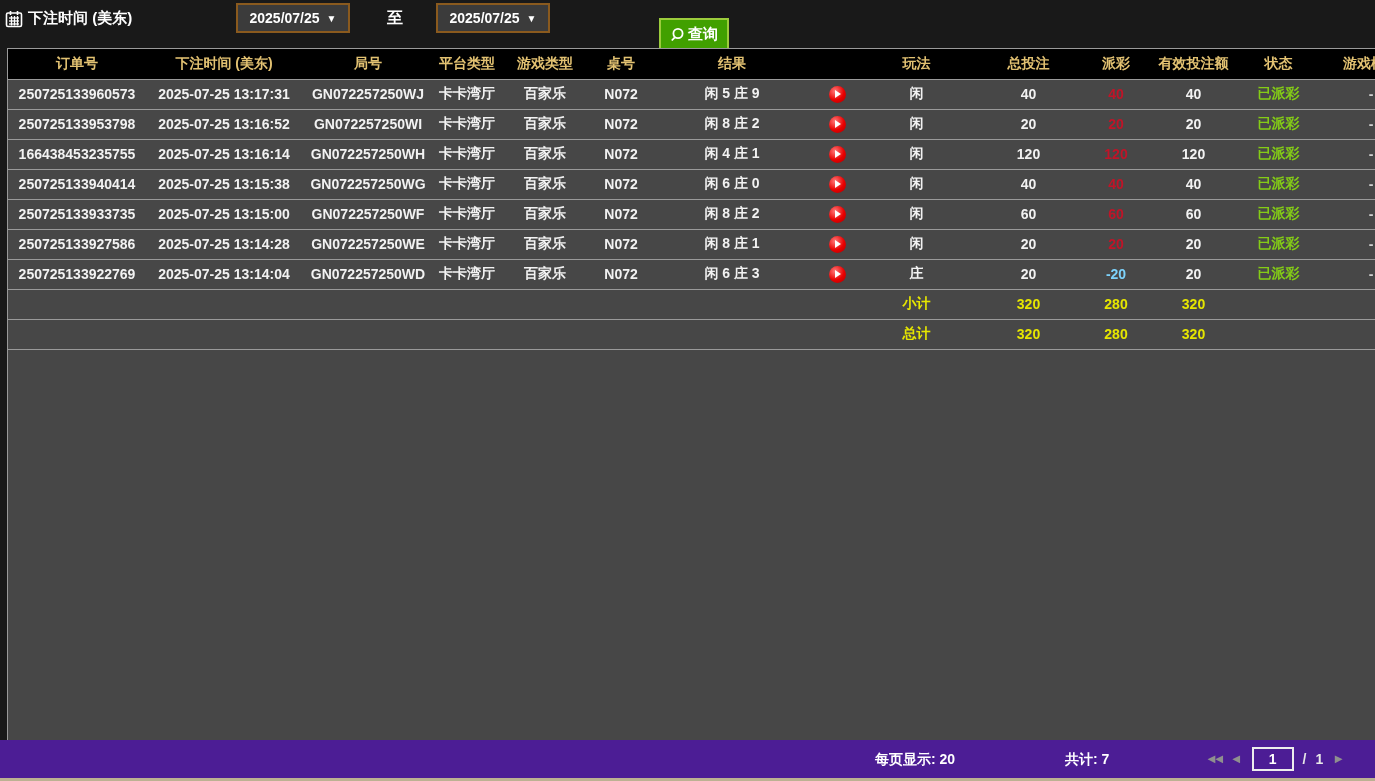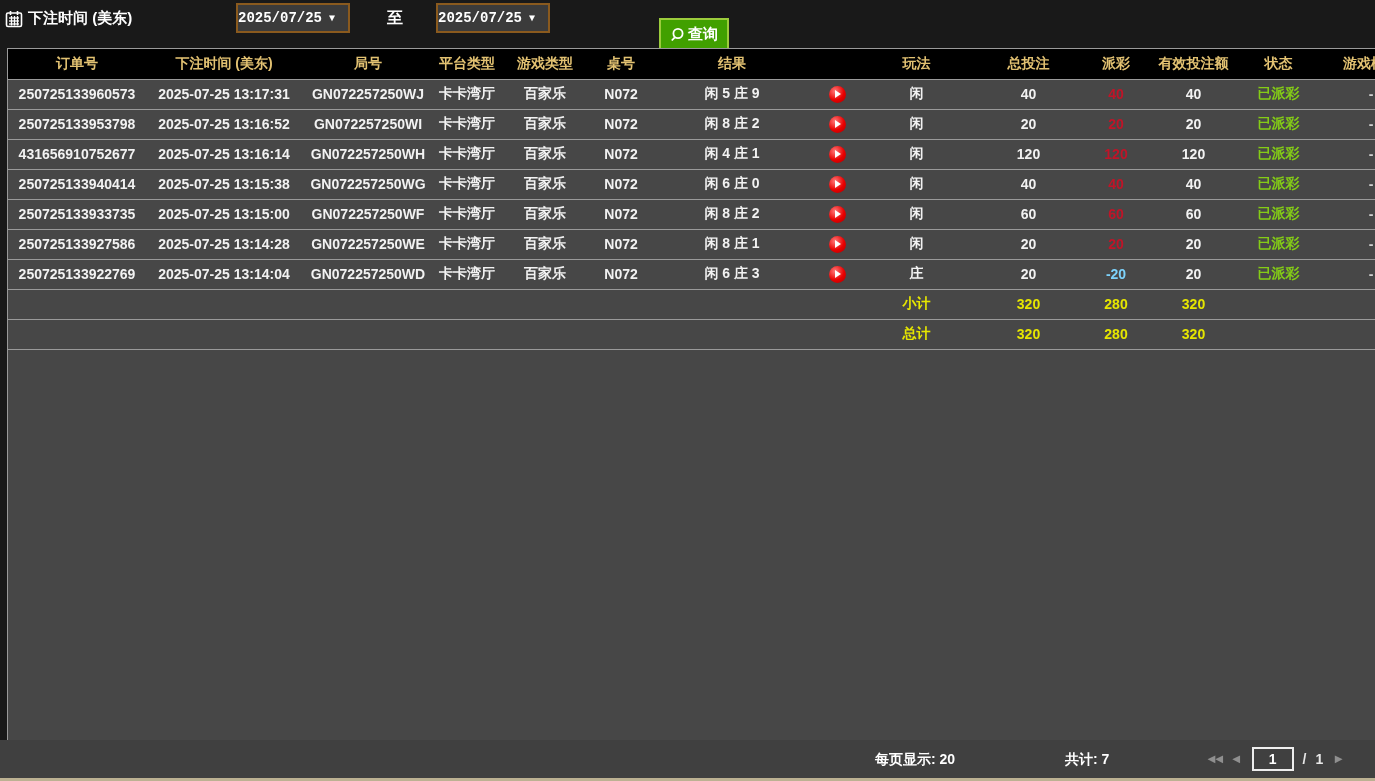--- a/index.html
+++ b/index.html
@@ -10,21 +10,21 @@
     font-family:"Liberation Sans", sans-serif; font-weight:bold;
   }
   
   .topbar { position:absolute; top:0; left:0; width:100%; height:40px; }
   .bar-title { position:absolute; left:5px; top:9px; display:flex; align-items:center; gap:5px; font-size:15px; }
   .cal-icon { width:18px; height:18px; display:inline-block; }
   .date-select {
     position:absolute; top:3px; width:114px; height:30px;
     background:#3b3b3b; border:2px solid #8a5a1e; color:#fff;
     font-size:14px; font-weight:bold; display:flex; align-items:center;
-    gap:7px; cursor:pointer;font-family:Liberation Mono, monospace;
+    justify-content:center; gap:7px; cursor:pointer;
   }
   .date-from { left:236px; }
   .date-to-sel { left:436px; }
   .caret { font-size:10px; }
   .to-label { position:absolute; left:387px; top:8px; font-size:16px; }
   .query-btn {
     position:absolute; left:659px; top:18px; height:32px; padding:0 9px;
     background:#41a000; border:2px solid #9ccc3c; color:#fff;
     font-size:15px; font-weight:bold; display:flex; align-items:center; gap:3px; cursor:pointer;
   }
@@ -58,21 +58,21 @@
     display:inline-flex; align-items:center; justify-content:center; cursor:pointer;
     vertical-align:middle;
   }
   .playbtn .tri {
     width:0; height:0; margin-left:2px;
     border-left:6px solid #fff; border-top:4px solid transparent; border-bottom:4px solid transparent;
   }
   
   .footer {
     position:absolute; left:0; top:740px; width:100%; height:41px;
-    background:#404040; border-bottom:3px solid #bcb192; font-size:14px;
+    background:#4c1d95; border-bottom:3px solid #bcb192; font-size:14px;
   }
   .per-page { position:absolute; left:875px; top:11px; }
   .total-count { position:absolute; left:1065px; top:11px; }
   .pager { position:absolute; left:1205px; top:6px; display:flex; align-items:center; gap:9px; color:#8f8f8f; }
   .pg-arrow { cursor:pointer; font-size:13px; line-height:26px; color:#8f8f8f; letter-spacing:-5px; }
   .page-input {
     width:42px; height:24px; background:transparent; border:2px solid #ededed;
     color:#fff; text-align:center; font-size:14px; font-weight:bold;
     font-family:"Liberation Sans", sans-serif;
   }
@@ -178,21 +178,21 @@
             </span>
     </td>
     <td class="c-playtype">闲</td>
     <td class="c-total">20</td>
     <td class="c-payout pos">20</td>
     <td class="c-valid">20</td>
     <td class="c-status">已派彩</td>
     <td class="c-mode">-</td>
   </tr>
         <tr>
-    <td class="c-order">431656910752677</td>
+    <td class="c-order">166438453235755</td>
     <td class="c-time">2025-07-25 13:16:14</td>
     <td class="c-round">GN072257250WH</td>
     <td class="c-platform">卡卡湾厅</td>
     <td class="c-game">百家乐</td>
     <td class="c-table">N072</td>
     <td class="c-result">闲 4 庄 1</td>
     <td class="c-play">
       <span class="playbtn">
               <span class="tri"></span>
             </span>

